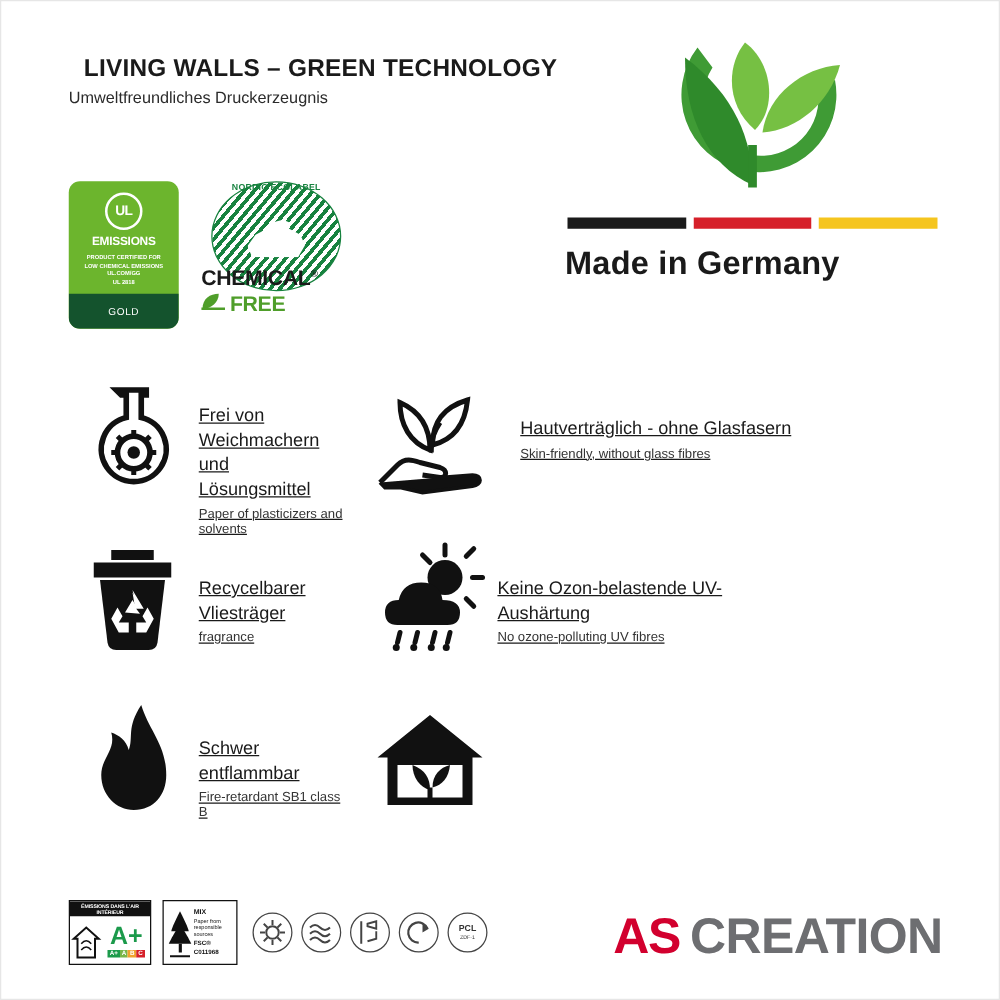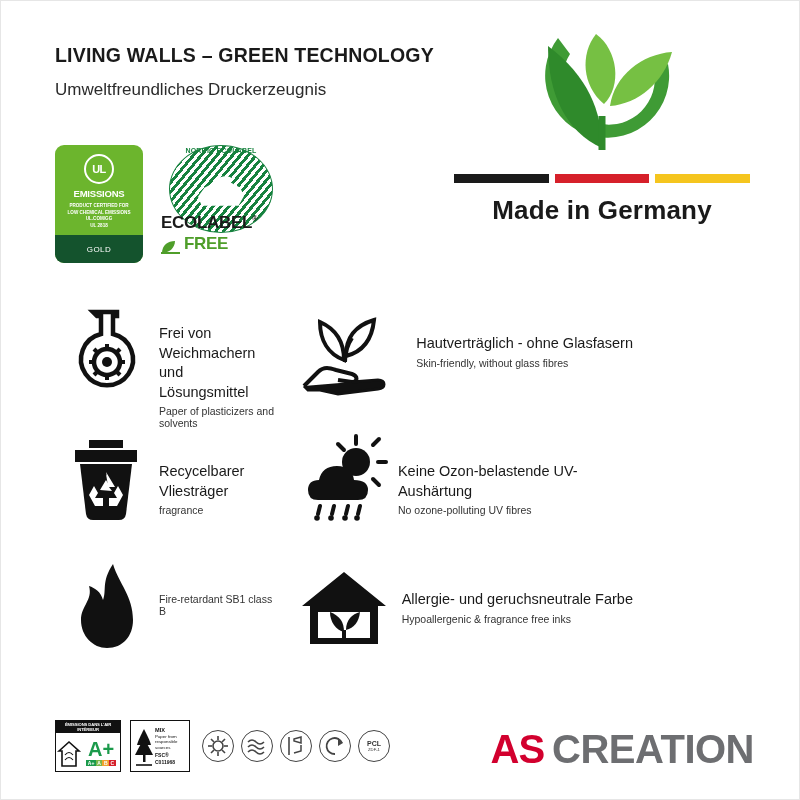--- a/index.html
+++ b/index.html
@@ -10,25 +10,25 @@
     color: #1a1a1a;
     position: relative;
     overflow: hidden;
   }
   .page { position: relative; width: 800px; height: 800px; }
 
   
   .header { position: absolute; left: 55px; top: 44px; }
   .header-title {
     font-size: 19.5px; font-weight: bold; letter-spacing: 0.2px;
-    color: #1a1a1a; white-space: nowrap;
+    color: #1a1a1a; white-space: nowrap; margin-left: 12px;
   }
   .header-sub {
-    font-size: 17px; font-weight: normal; color: #2b2b2b;
-    margin-top: 13px;
+    font-size: 13px; font-weight: normal; color: #2b2b2b;
+    margin-top: 3px;
   }
 
   
   .cert-row { position: absolute; left: 55px; top: 145px; display: flex; align-items: flex-start; }
 
   .greenguard {
     width: 88px; height: 118px; border-radius: 9px;
     background: #6cb52d; position: relative; overflow: hidden;
     display: flex; flex-direction: column; align-items: center;
   }
@@ -69,42 +69,42 @@
   .phthalate {
     position: absolute; left: 0; top: 68px; width: 122px;
     text-align: left;
   }
   .ph-line1 {
     font-size: 17px; font-weight: bold; color: #1a1a1a; letter-spacing: -0.3px;
     white-space: nowrap;
   }
   .ph-line1 sup { font-size: 8px; vertical-align: super; }
   .ph-line2 {
-    display: flex; align-items: flex-end; margin-top: 1px;
+    display: flex; align-items: flex-start; margin-top: 1px;
   }
   .ph-leafmark {
     width: 20px; height: 14px; margin-right: 3px; position: relative;
   }
   .ph-free { font-size: 17px; font-weight: bold; color: #4f9e2a; letter-spacing: -0.3px;}
 
   
   .germany { position: absolute; right: 48px; top: 20px; width: 300px; }
   .leaf-logo { position: relative; width: 168px; height: 140px; margin: 0 auto; }
   .flag { display: flex; margin: 14px auto 0; width: 296px; height: 9px; }
   .flag span { flex: 1; }
   .flag .blk { background: #1a1a1a; }
   .flag .red { background: #d6202a; margin: 0 6px; }
   .flag .yel { background: #f5c51e; }
   .made {
-    text-align: center; font-size: 26px; font-weight: bold;
+    font-size: 26px; font-weight: bold;
     letter-spacing: 0.2px; margin-top: 12px; color: #1a1a1a;
   }
 
   
-  .features { position: absolute; left: 0; top: 300px; width: 633px; }
+  .features { position: absolute; left: 0; top: 300px; width: 633px; text-decoration: underline; }
   .frow { display: flex; height: 128px; }
   .fcell { display: flex; align-items: flex-start; }
   .fcell.left { width: 330px; padding-left: 55px; }
   .fcell.right { width: 440px; padding-left: 18px; justify-content: space-between; }
   .ficon { width: 100px; min-width: 100px; height: 100px; position: relative; }
   .ftext { padding-top: 34px; padding-left: 4px; }
   .ftext.up { padding-top: 24px; }
   .fde { font-size: 14.5px; color: #1a1a1a; line-height: 1.35; }
   .fen { font-size: 10.5px; color: #333333; margin-top: 3px; }
 
@@ -176,21 +176,21 @@
 UL 2818</div>
       <div class="gg-gold">GOLD</div>
     </div>
 
     <div class="nordic">
       <div class="nordic-swan"></div>
       <div class="nordic-label nordic-label-top">NORDIC ECOLABEL</div>
 
       <div class="phthalate">
         <div class="ph-line1">
-          <span>ECOLABEL</span><sup>®</sup>
+          <span>CHEMICAL</span><sup>®</sup>
         </div>
         <div class="ph-line2">
           <span class="ph-leafmark">
             <svg width="20" height="14" viewBox="0 0 20 14">
               <path d="M1 13 C1 5 7 1 14 1 C14 8 8 13 1 13 Z" fill="#4f9e2a"></path>
               <rect x="0" y="12" width="19" height="2" fill="#4f9e2a"></rect>
             </svg>
           </span>
           <span class="ph-free">FREE</span>
         </div>
@@ -311,36 +311,33 @@
     </div>
 
     <div class="frow">
       <div class="fcell left">
         <div class="ficon">
           <svg width="100" height="100" viewBox="0 0 100 100">
             <path d="M58 8 C46 26 52 34 48 44 C46 36 40 32 34 30 C38 44 26 50 26 64 C26 80 38 92 52 92 C68 92 78 80 78 64 C78 40 64 28 58 8 Z" fill="#111"></path>
           </svg>
         </div>
         <div class="ftext">
+          <div class="fde">Schwer entflammbar</div>
           <div class="fen">Fire-retardant SB1 class B</div>
         </div>
       </div>
       <div class="fcell right">
         <div class="ficon">
           <svg width="100" height="100" viewBox="0 0 100 100">
             <path d="M8 50 L50 16 L92 50 L84 50 L84 88 L16 88 L16 50 Z" fill="#111"></path>
             <rect x="24" y="56" width="52" height="26" fill="#fff"></rect>
             <path d="M50 76 C50 66 46 60 36 56 C36 66 42 74 50 76 Z" fill="#111"></path>
             <path d="M52 74 C52 64 58 58 66 56 C65 66 60 72 52 74 Z" fill="#111"></path>
             <rect x="48" y="74" width="4" height="10" fill="#111"></rect>
           </svg>
-        </div>
-        <div class="ftext">
-          <div class="fde">Allergie- und geruchsneutrale Farbe</div>
-          <div class="fen">Hypoallergenic &amp; fragrance free inks</div>
         </div>
       </div>
     </div>
   </div>
 
   <div class="footer">
     <div class="footer-left">
 
       <div class="emis">
         <div class="emis-top">ÉMISSIONS DANS L'AIR INTÉRIEUR</div>

